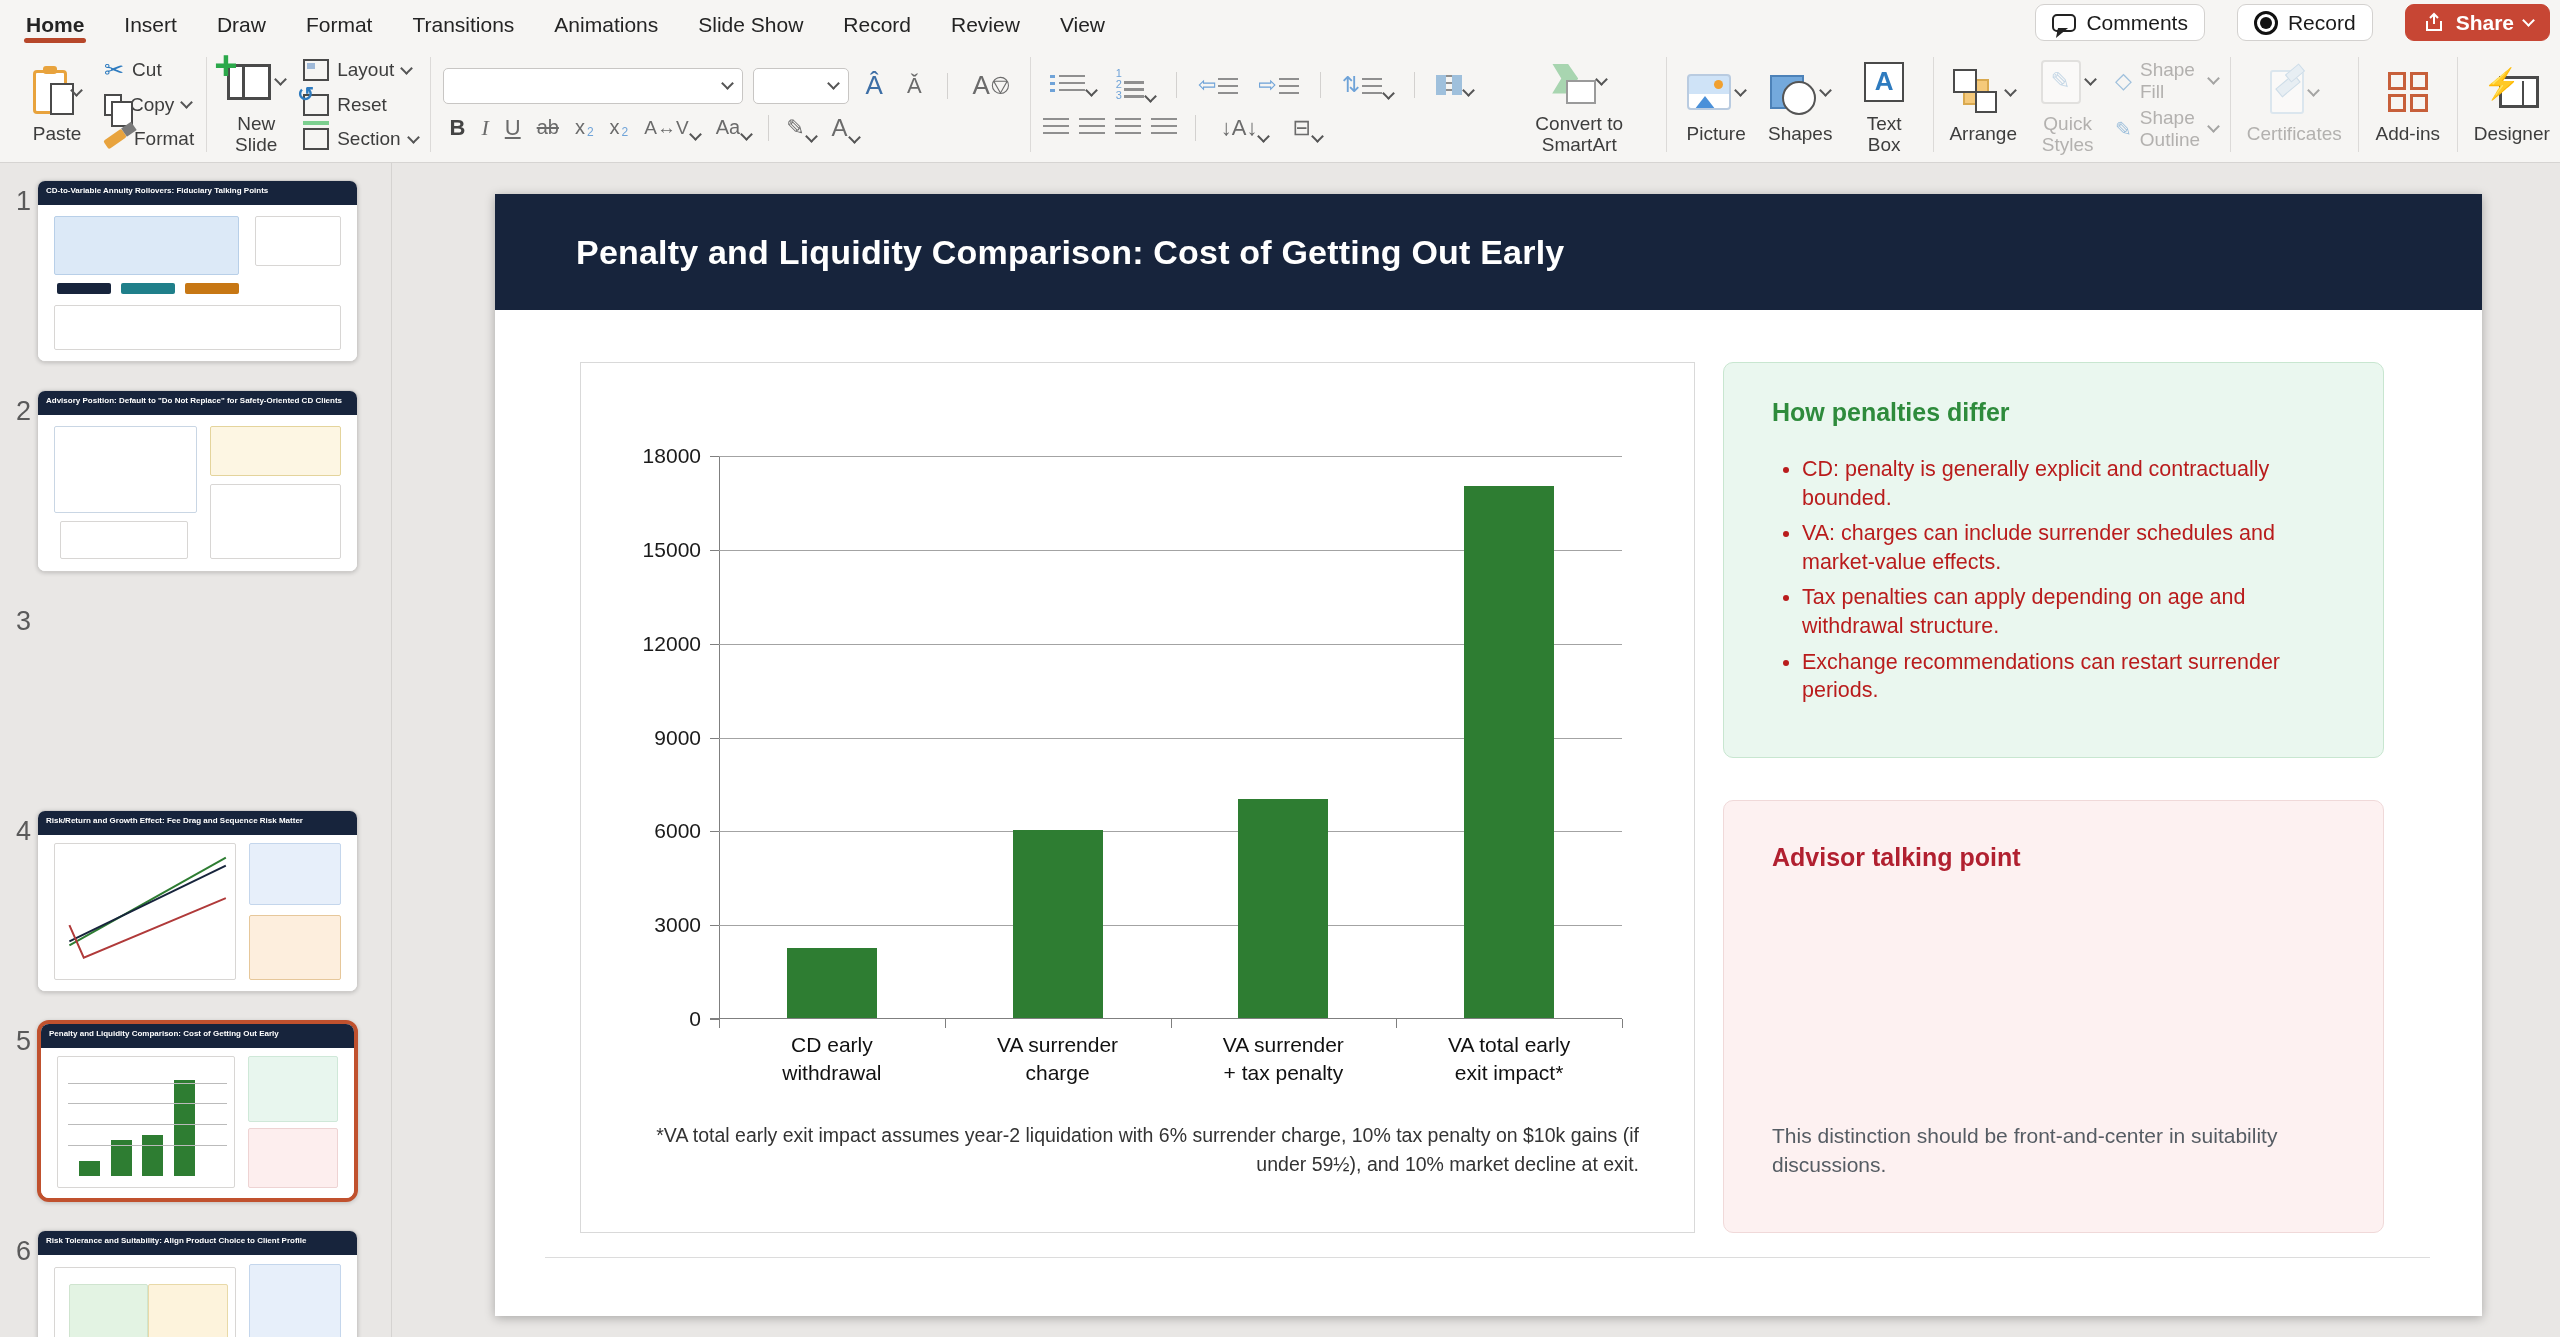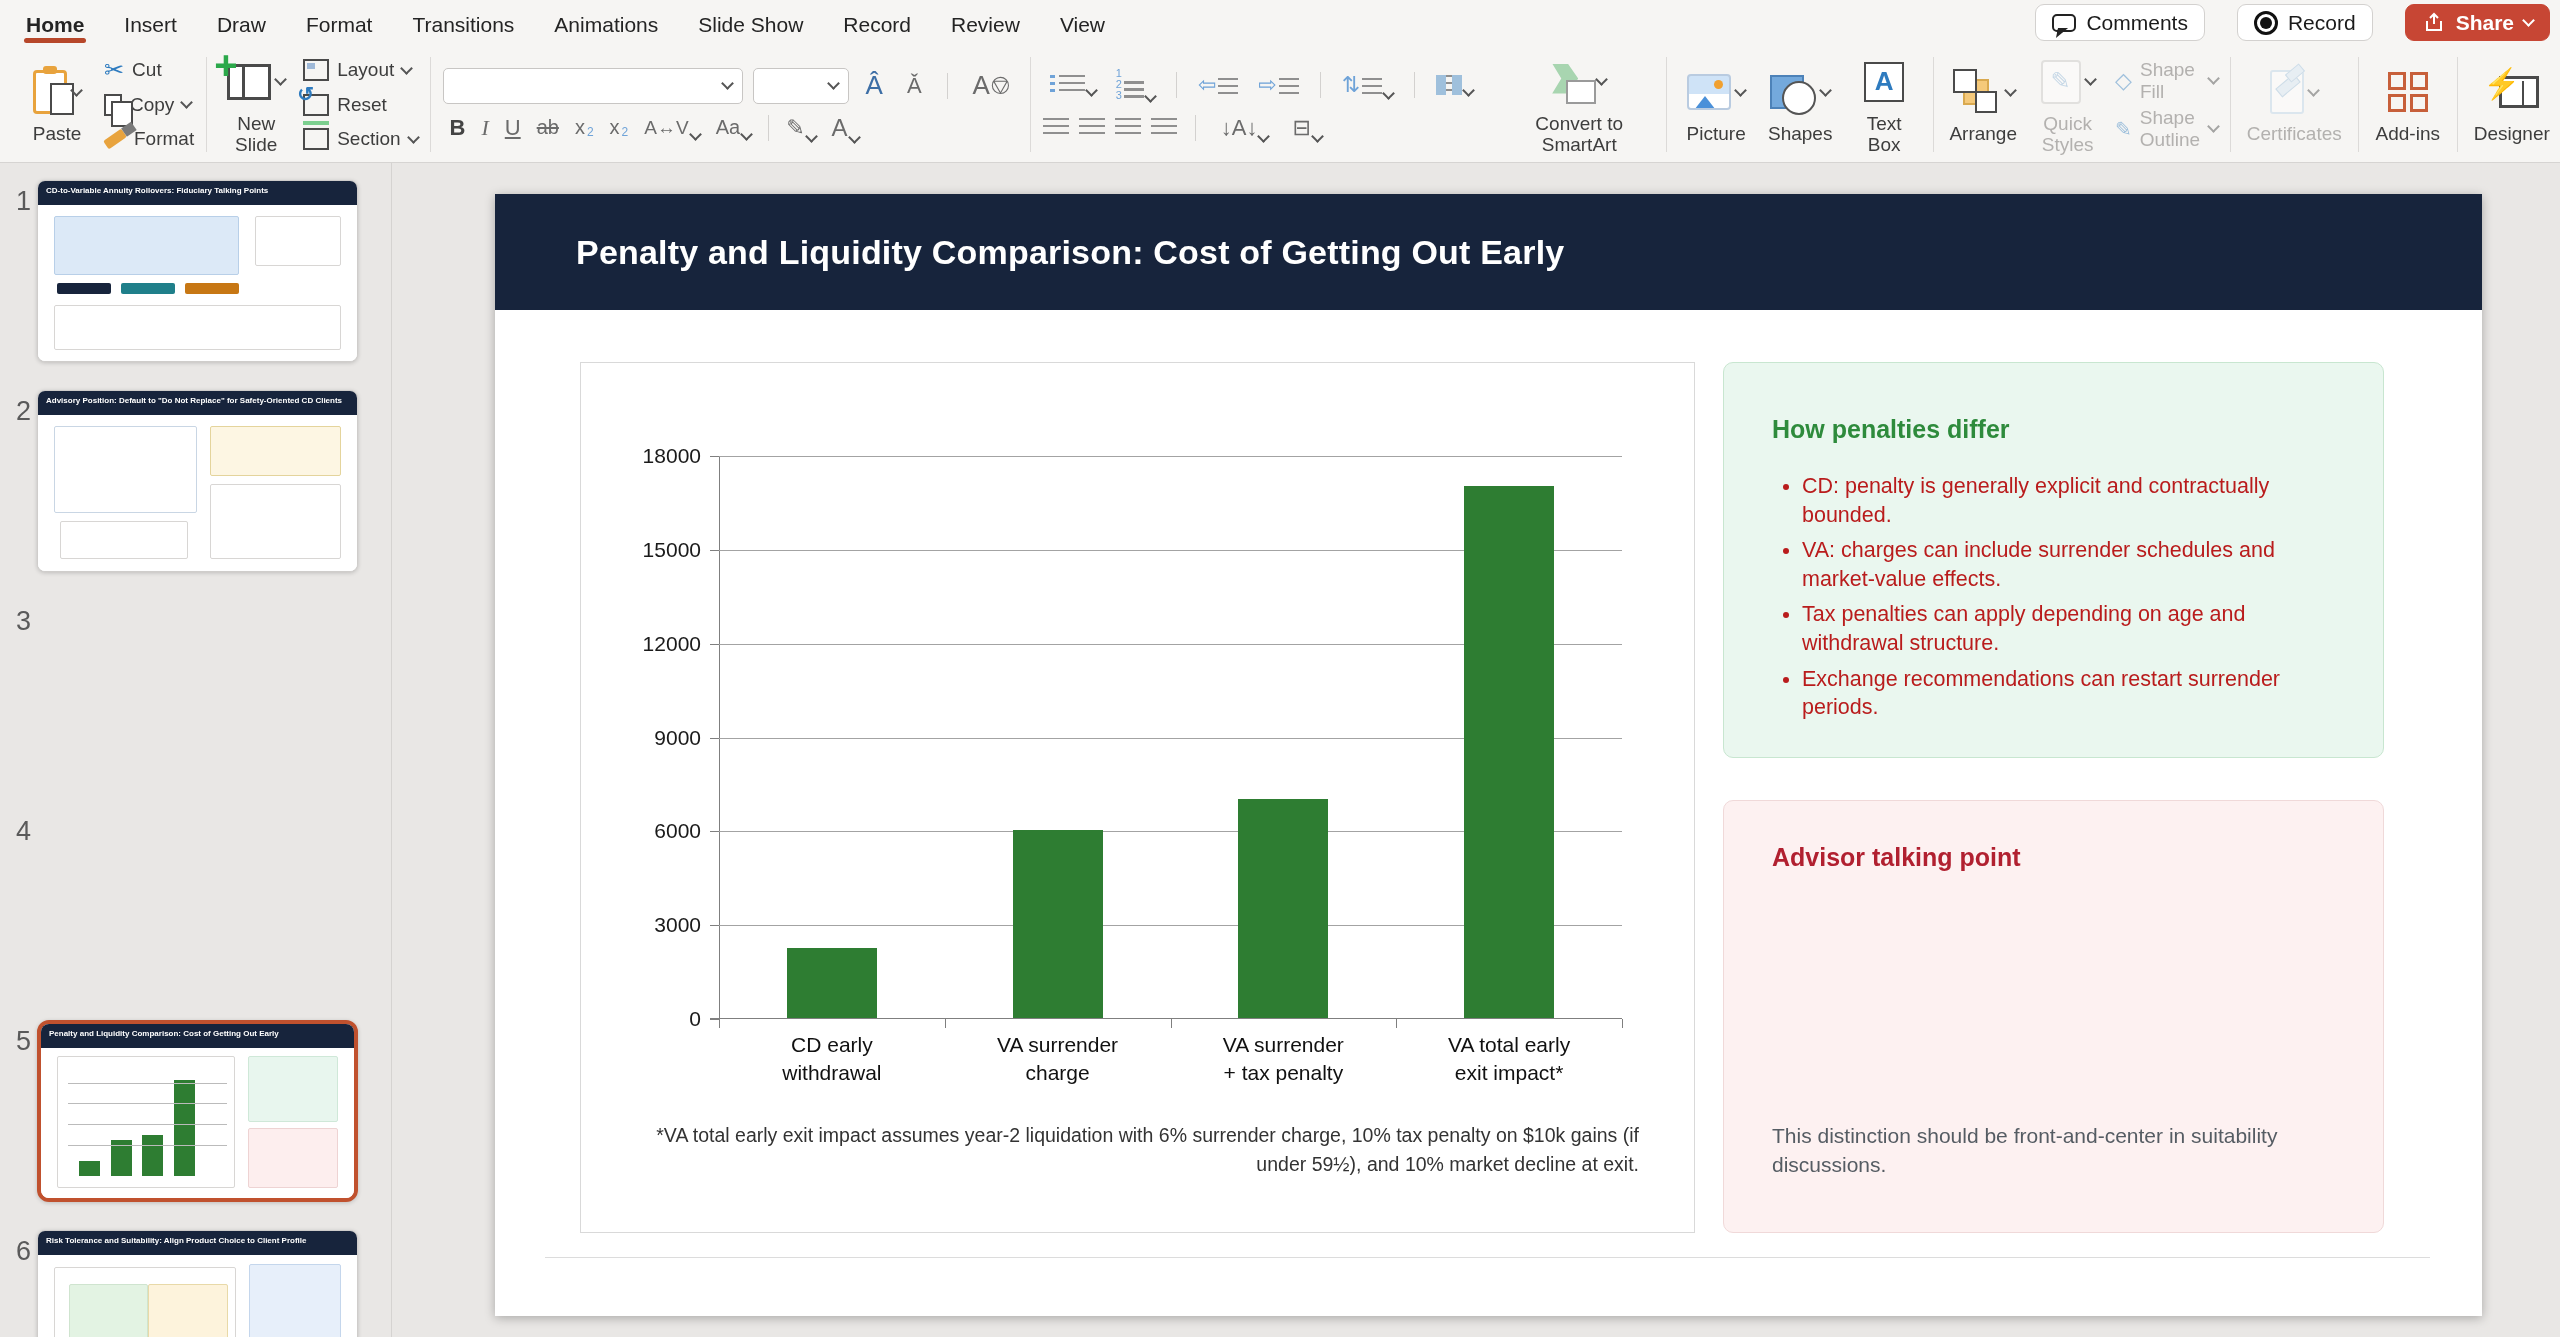--- a/index.html
+++ b/index.html
@@ -100,21 +100,21 @@
   .gridline { position:absolute; left:0; width:100%; height:1px; background:#a3a3a3; }
   .ytick-label { position:absolute; right:921px; width:90px; text-align:right; font-size:21px; color:#1a1a1a; transform:translateY(-50%); }
   .ytick-mark { position:absolute; left:-9px; width:9px; height:1px; background:#7f7f7f; }
   .yaxis { position:absolute; left:0; top:0; bottom:0; width:1px; background:#7f7f7f; }
   .xaxis { position:absolute; left:-9px; right:0; bottom:0; height:1px; background:#7f7f7f; }
   .xtick { position:absolute; bottom:-9px; width:1px; height:9px; background:#7f7f7f; }
   .bar { position:absolute; bottom:1px; width:90px; }
   .xlabel { position:absolute; top:575px; width:220px; margin-left:-110px; text-align:center; font-size:21px; color:#111; line-height:1.35; white-space:pre-line; }
   .chart-foot { position:absolute; left:68px; top:758px; width:990px; font-size:19.5px; color:#333; line-height:1.5;text-align:right; }
 
-  .green-card { position:absolute; left:1228px; top:168px; width:661px; height:396px; background:#eaf7ef; border:1px solid #c8e6d0; border-radius:10px; padding:52px 48px; }
+  .green-card { position:absolute; left:1228px; top:168px; width:661px; height:396px; background:#eaf7ef; border:1px solid #c8e6d0; border-radius:10px; padding:35px 48px; }
   .green-card h3 { color:#2e8b3c; font-size:25px; margin-bottom:28px; }
   .green-card ul { list-style:disc; padding-left:30px; }
   .green-card li { font-size:21.5px; color:#b91c1c; line-height:1.33; margin-bottom:7px; }
 
   .red-card { position:absolute; left:1228px; top:606px; width:661px; height:433px; background:#fdf1f1; border:1px solid #f0d9d9; border-radius:10px; padding:42px 48px; }
   .red-card h3 { color:#b12030; font-size:25px; margin-bottom:36px; }
   .red-quote { font-size:23px; font-style:italic; color:#262b36; line-height:1.55; }
   .red-note { position:absolute; left:48px; top:320px; width:560px; font-size:21px; color:#555c63; line-height:1.4; }
 
   .slide-divider { position:absolute; left:50px; top:1063px; width:1885px; height:1px; background:#dcdcdc; }
@@ -407,20 +407,34 @@
             <div class="mini" style="left: 54%; top: 7%; width: 41%; height: 32%; background: rgb(253, 246, 227); border: 1px solid rgb(228, 212, 156);"></div>
             <div class="mini" style="left: 54%; top: 44%; width: 41%; height: 48%; background: rgb(255, 255, 255); border: 1px solid rgb(216, 214, 212);"></div>
           </div>
         </div>
       </div>
       <div class="thumb-row" style="top: 437px; height: 200px;">
         <div class="thumb-num">3</div>
       </div>
       <div class="thumb-row" style="top: 647px; height: 200px;">
         <div class="thumb-num">4</div>
+        <div class="thumb">
+          <div class="thumb-head">Risk/Return and Growth Effect: Fee Drag and Sequence Risk Matter</div>
+          <div class="thumb-body">
+            <div class="mini" style="left: 5%; top: 5%; width: 57%; height: 88%; background: rgb(255, 255, 255); border: 1px solid rgb(216, 214, 212);">
+              <svg viewBox="0 0 100 100" preserveAspectRatio="none" style="position: absolute; inset: 0px; width: 100%; height: 100%;">
+                <polyline points="8,75 95,10" fill="none" stroke="#2e7d32" stroke-width="2" vector-effect="non-scaling-stroke"></polyline>
+                <polyline points="8,72 95,16" fill="none" stroke="#17243c" stroke-width="2" vector-effect="non-scaling-stroke"></polyline>
+                <polyline points="8,60 16,84 95,40" fill="none" stroke="#b03a3a" stroke-width="2" vector-effect="non-scaling-stroke"></polyline>
+              </svg>
+            </div>
+            <div class="mini" style="left: 66%; top: 5%; width: 29%; height: 40%; background: rgb(231, 239, 250); border: 1px solid rgb(196, 214, 236);"></div>
+            <div class="mini" style="left: 66%; top: 51%; width: 29%; height: 42%; background: rgb(253, 238, 221); border: 1px solid rgb(230, 199, 154);"></div>
+          </div>
+        </div>
       </div>
       <div class="thumb-row" style="top: 857px; height: 200px;">
         <div class="thumb-num">5</div>
         <div class="thumb selected">
           <div class="thumb-head">Penalty and Liquidity Comparison: Cost of Getting Out Early</div>
           <div class="thumb-body">
             <div class="mini" style="left: 5%; top: 5%; width: 57%; height: 88%; background: rgb(255, 255, 255); border: 1px solid rgb(216, 214, 212);">
               <div style="position: absolute; left: 12%; bottom: 8%; width: 12%; height: 11.76%; background: rgb(46, 125, 50);"></div>
               <div style="position: absolute; left: 30%; bottom: 8%; width: 12%; height: 27.72%; background: rgb(46, 125, 50);"></div>
               <div style="position: absolute; left: 48%; bottom: 8%; width: 12%; height: 31.92%; background: rgb(46, 125, 50);"></div>

